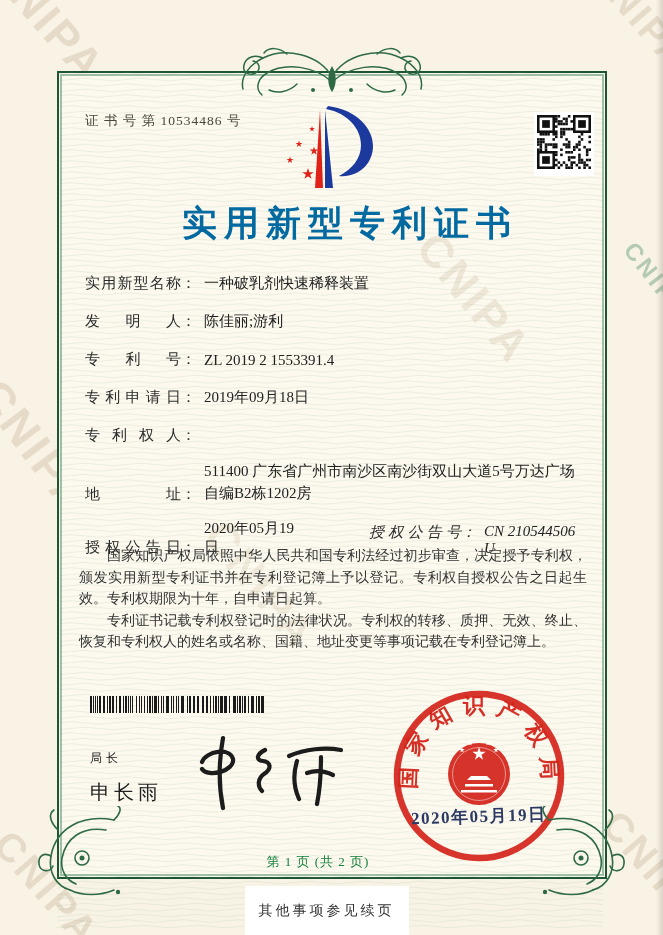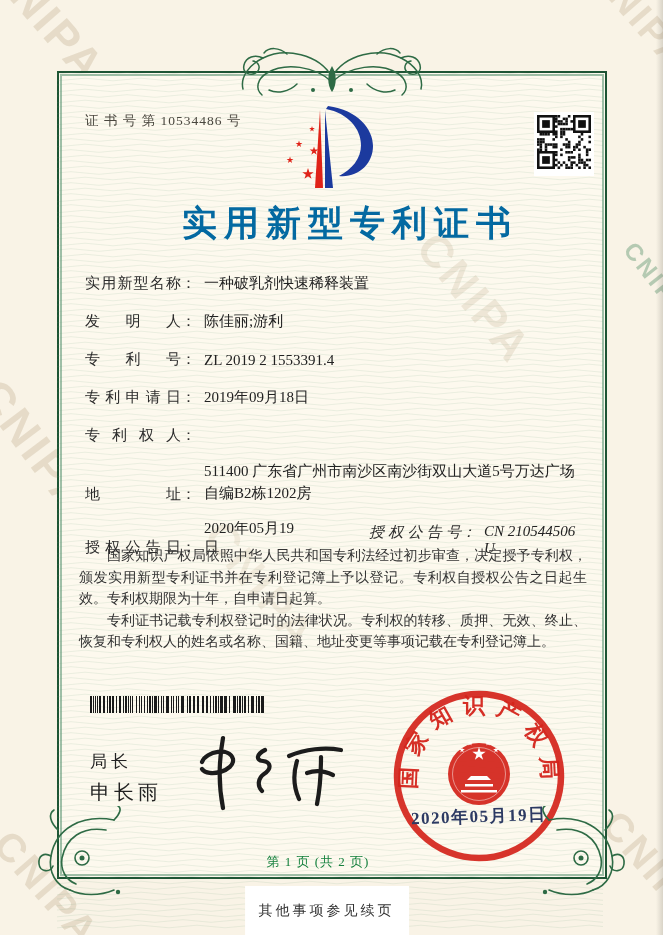--- a/index.html
+++ b/index.html
@@ -51,21 +51,21 @@
   .fvalue{ color:#222; }
   .addr{ white-space:pre-line; line-height:22px; max-width:375px; }
   .grant2{ margin-left:66px; display:flex;font-style:italic; }
   .grant2 .flabel{ width:92px; flex-basis:92px; }
   .paras{
     position:absolute; left:79px; top:545px; width:508px;
     font-size:14px; line-height:21.5px; color:#333; text-align:justify;
   }
   .paras p{ margin:0; text-indent:2em; }
   .barcode{ position:absolute; left:90px; top:696px; }
-  .sig-title{ position:absolute; left:90px; top:750px; font-size:17px; letter-spacing:4px; color:#222; }
+  .sig-title{ position:absolute; left:90px; top:750px; font-size:12px; letter-spacing:4px; color:#222; }
   .sig-name { position:absolute; left:90px; top:779px; font-size:20px; letter-spacing:4px; color:#222;text-align:center; }
   .sig-script{ position:absolute; left:185px; top:728px; }
   .seal{ position:absolute; left:391px; top:690px; z-index:5; }
   .page-info{
     position:absolute; left:3px; right:30px; top:853px; text-align:center;
     font-size:13px; color:#15803d; letter-spacing:1px;
   }
   .cont-note{
     position:absolute; left:50%; top:886px; transform:translateX(-53%);
     background:#ffffff; padding:16px 14px; font-size:14px; letter-spacing:3px;

